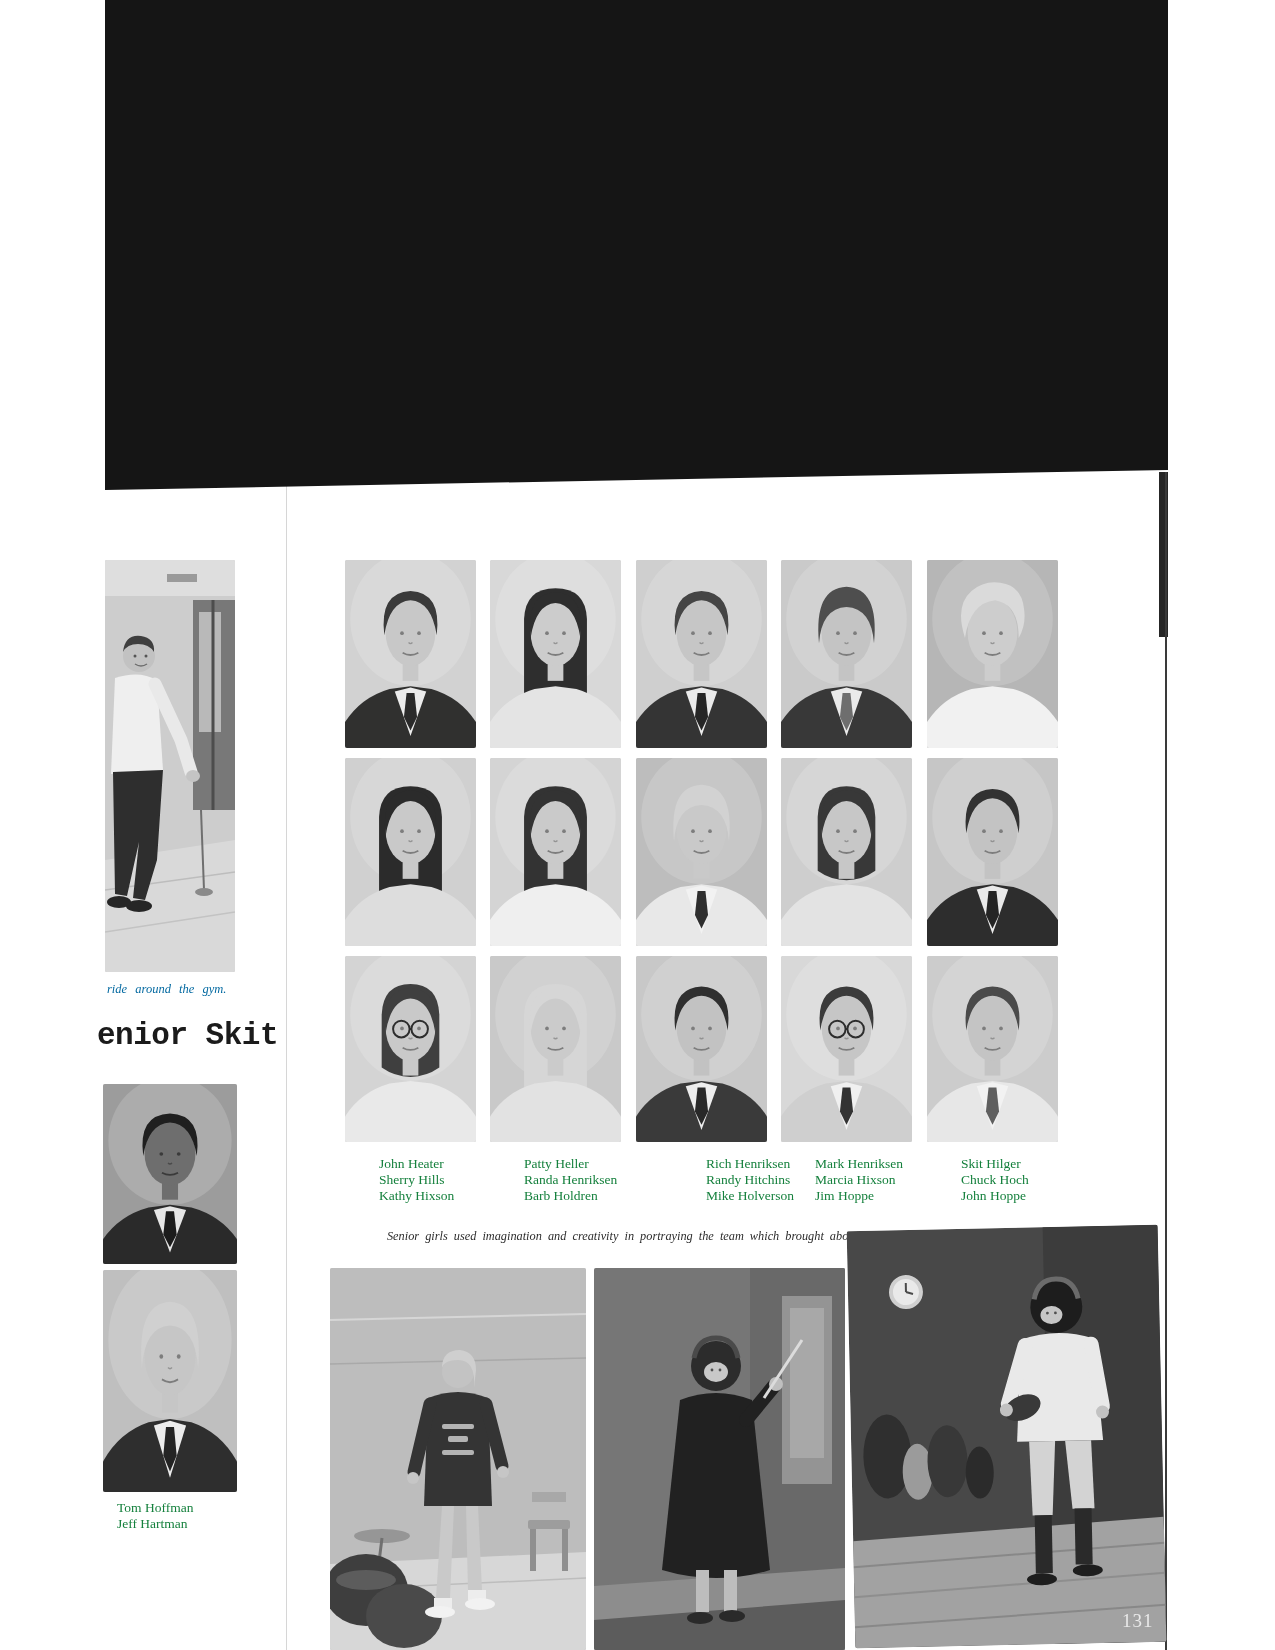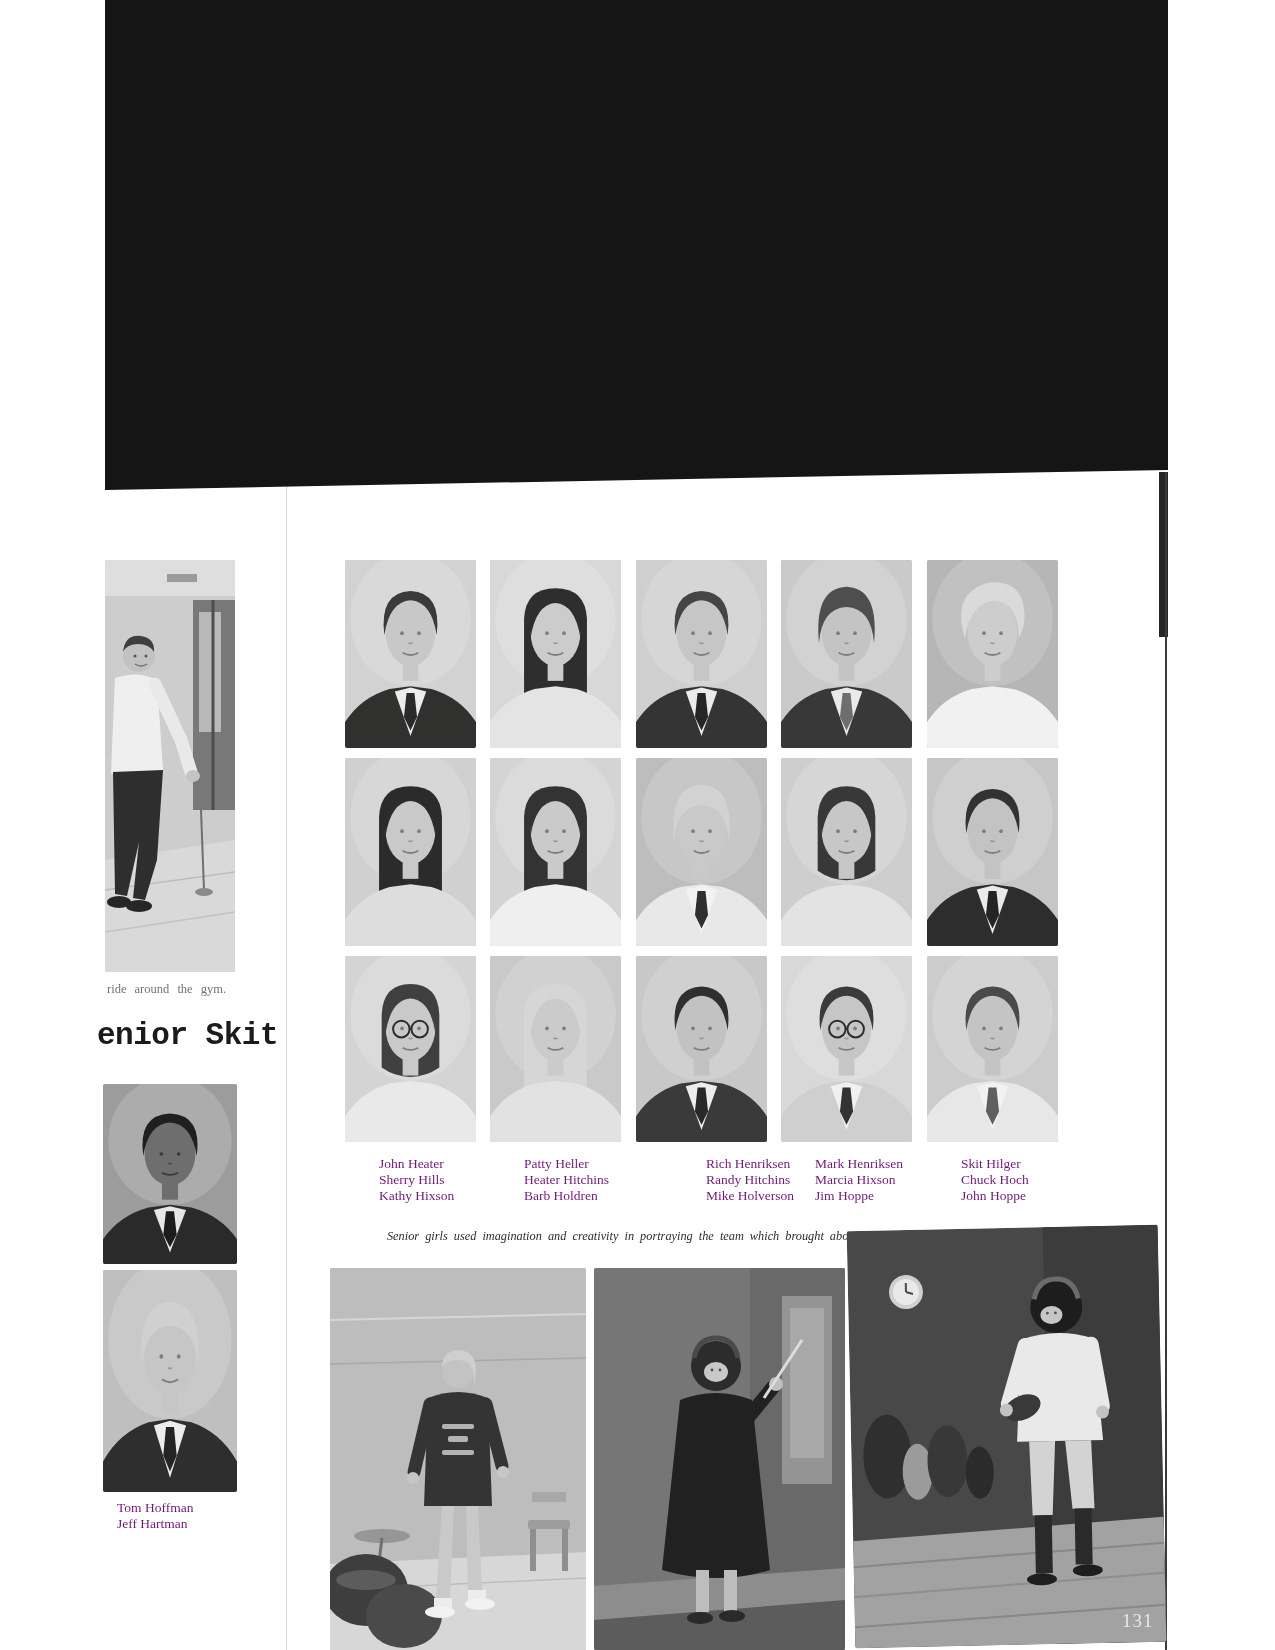--- a/index.html
+++ b/index.html
@@ -13,29 +13,29 @@
   .dark-page{
     position:absolute;left:105px;top:0;width:1063px;height:490px;
     background:#151515;
     clip-path:polygon(0 0,100% 0,100% 95.9%,0 100%);
   }
   .edge-line{position:absolute;background:#3a3a3a;}
   .gutter{position:absolute;left:286px;top:486px;width:1px;height:1164px;background:rgba(0,0,0,0.16);}
 
   .caption-left{
     position:absolute;left:107px;top:982px;width:150px;
-    font-size:12.5px;color:#737373;word-spacing:5px;
+    font-style:italic;font-size:12.5px;color:#0369a1;word-spacing:5px;
   }
   .skit-heading{
     position:absolute;left:97px;top:1018px;width:170px;
     font-family:Liberation Mono, monospace;font-weight:700;
     font-size:31px;letter-spacing:-0.5px;color:#1b1b1b;white-space:nowrap;
   }
   .names{
-    position:absolute;font-size:13.5px;line-height:16px;color:#701a75;
+    position:absolute;font-size:13.5px;line-height:16px;color:#15803d;
   }
   .names span{display:block;}
   .left-names{left:117px;top:1500px;width:150px;}
 
   .skit-caption{
     position:absolute;left:345px;top:1229px;width:712px;text-align:center;
     font-style:italic;font-size:12.3px;color:#2c2c2c;word-spacing:3px;
   }
   .page-number{
     position:absolute;left:1122px;top:1610px;z-index:6;
@@ -403,21 +403,21 @@
   </svg>
     </div>
 
   <div class="names" style="left:379px;top:1156px;width:145px;">
     <span>John Heater</span>
     <span>Sherry Hills</span>
     <span>Kathy Hixson</span>
   </div>
   <div class="names" style="left:524px;top:1156px;width:145px;font-family:Liberation Serif, serif;">
     <span>Patty Heller</span>
-    <span>Heater Hitchins</span>
+    <span>Randa Henriksen</span>
     <span>Barb Holdren</span>
   </div>
   <div class="names" style="left:670px;top:1156px;width:145px;margin-left:36px;">
     <span>Rich Henriksen</span>
     <span>Randy Hitchins</span>
     <span>Mike Holverson</span>
   </div>
   <div class="names" style="left:815px;top:1156px;width:150px;">
     <span>Mark Henriksen</span>
     <span>Marcia Hixson</span>

